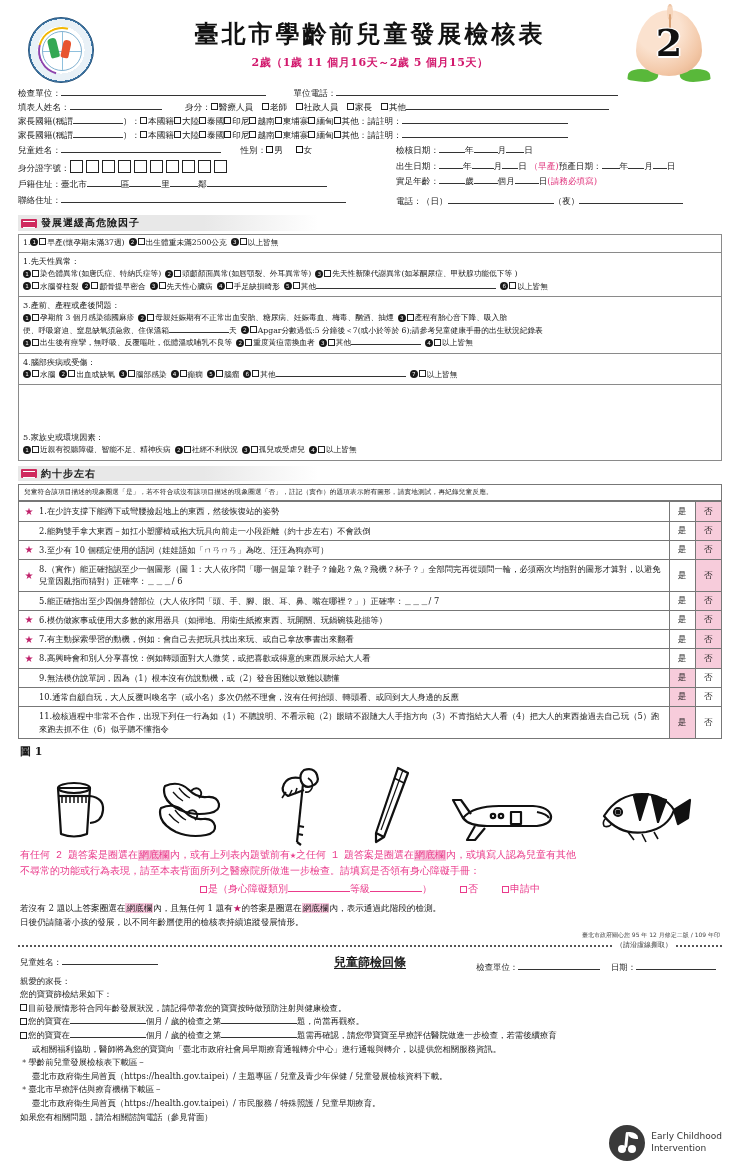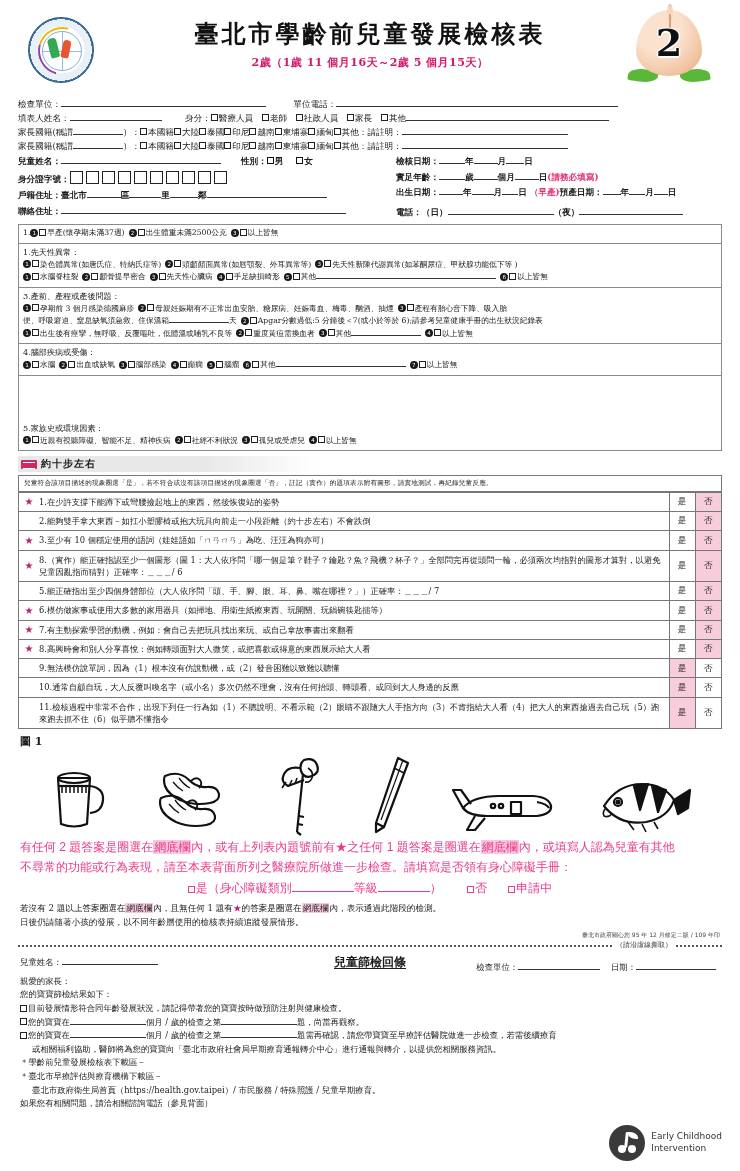--- a/index.html
+++ b/index.html
@@ -76,42 +76,42 @@
   .cb { display:inline-block; width:7px; height:7px; border:1px solid #222; margin-right:1px; vertical-align:-0.5px; }
   .cbb { display:inline-block; width:7px; height:7px; border:1.4px solid #111; margin-right:1px; vertical-align:-0.5px; }
   .idbox { display:inline-block; width:13px; height:13px; border:1px solid #222; margin-right:3px; vertical-align:-2px; }
   .num-circ {
     display:inline-block; width:8px; height:8px; line-height:8px; text-align:center;
     border-radius:50%; background:#1a1a1a; color:#fff; font-size:5.6px; vertical-align:0.5px; margin-right:1px;
     font-family:"DejaVu Sans","Liberation Sans",sans-serif;
   }
 
   
-  .headrows { padding: 1px 0 0 4px; font-size: 8.6px; line-height: 1.62; font-family:"DejaVu Serif","Liberation Serif",serif;margin-top:11px; }
+  .headrows { padding: 1px 0 0 4px; font-size: 8.6px; line-height: 1.62; font-family:"DejaVu Serif","Liberation Serif",serif; }
   .headrows .row { white-space:nowrap; }
 
   
   .banner {
     display:flex; align-items:center; gap:4px;
     background: linear-gradient(to right,#e8e8e8 0 62%, rgba(232,232,232,0) 100%);
     width: 300px; padding: 1px 3px; margin: 5px 0 3px 4px;
   }
   .banner .mark {
     display:inline-block; width:16px; height:9px; background:#cf2a5e; border-radius:1px;
     position:relative;
   }
   .banner .mark:after{ content:""; position:absolute; left:2px; top:2px; width:12px; height:5px; border-top:1px solid #fff; border-bottom:1px solid #fff;}
   .banner .btxt { font-weight:700; font-size:10px; letter-spacing:1px; font-family:"DejaVu Serif","Liberation Serif",serif; }
 
   
   .basic { padding-left:4px; font-family:"DejaVu Serif","Liberation Serif",serif; font-size:8.6px; }
   .basic .grid { display:flex; }
   .basic .left { width: 372px; }
   .basic .right { width: 330px; padding-left: 6px; }
-  .basic .ln { line-height: 1.85; white-space:nowrap;font-weight:bold; }
+  .basic .ln { line-height: 1.85; white-space:nowrap; }
   .pink { color:#e0337b; }
 
   
   .risk { margin: 3px 4px 0 4px; border:1px solid #8a8a8a; font-family:"DejaVu Serif","Liberation Serif",serif; }
   .risk .rrow { border-bottom:1px solid #8a8a8a; padding: 2px 4px 3px 4px; font-size: 7.7px; line-height:1.62; }
   .risk .rrow:last-child { border-bottom:none;margin-top:44px; }
   .risk .rt { font-size:8.1px; }
 
   
   .ms { margin: 3px 4px 0 4px; border:1px solid #777; font-family:"DejaVu Serif","Liberation Serif",serif; }
@@ -122,21 +122,21 @@
   .ms .c-txt { padding: 3px 4px 3px 0; font-size: 8.3px; line-height:1.48; }
   .ms .c-y, .ms .c-n { width: 26px; text-align:center; font-size:8.6px; border-left:1px solid #777; }
   .ms .hl { background:#f7ccdb; }
 
   
   .figcap { margin: 6px 0 0 6px; font-weight:700; font-size:11px; font-family:"DejaVu Serif","Liberation Serif",serif; }
   .figrow { display:flex; justify-content:space-around; align-items:flex-end; height: 86px; padding: 0 10px; }
   .figrow svg { display:block; }
 
   
-  .notice { color:#ea3b8b; font-size:12px; line-height:1.62; padding: 2px 6px 0 6px; font-family:Liberation Sans, sans-serif; }
+  .notice { color:#ea3b8b; font-size:10px; line-height:1.62; padding: 2px 6px 0 6px; font-family:Liberation Mono, monospace; }
   .notice .hlp { background:#f8c6dd; padding: 0 1px; }
   .notice .rcb { display:inline-block; width:7px; height:7px; border:1px solid #ea3b8b; margin-right:1px; vertical-align:-0.5px; }
   .notice .rfl { display:inline-block; border-bottom:1px solid #ea3b8b; height:0.95em; }
   .notice .opts { text-align:center; margin-top:2px; }
 
   .pass { font-size:8.6px; line-height:1.62; padding: 4px 6px 0 6px; font-family:"DejaVu Serif","Liberation Serif",serif; }
   .pass .hlp { background:#f8c6dd; padding:0 1px; }
   .pass .star { color:#c0206a; }
   .credit { text-align:right; font-size:6px; color:#444; padding-right:6px; margin-top:1px; }
 
@@ -227,33 +227,37 @@
         </div>
         <div class="ln">
           <span>聯絡住址：</span><span class="fl" style="width:285px"></span>
         </div>
       </div>
       <div class="right">
         <div class="ln">
           <span>檢核日期：</span><span class="fl" style="width:26px"></span><span>年</span><span class="fl" style="width:24px"></span><span>月</span><span class="fl" style="width:18px"></span><span>日</span>
         </div>
         <div class="ln">
-          <span>實足年齡：</span><span class="fl" style="width:26px"></span><span>歲</span><span class="fl" style="width:24px"></span><span>個月</span><span class="fl" style="width:24px"></span><span>日</span><span class="pink">(請務必填寫)</span>
-        </div>
-        <div class="ln">
           <span>出生日期：</span><span class="fl" style="width:24px"></span><span>年</span><span class="fl" style="width:22px"></span><span>月</span><span class="fl" style="width:16px"></span><span>日</span>
           <span class="pink">（早產)</span><span>預產日期：</span><span class="fl" style="width:18px"></span><span>年</span><span class="fl" style="width:16px"></span><span>月</span><span class="fl" style="width:14px"></span><span>日</span>
         </div>
+        <div class="ln">
+          <span>實足年齡：</span><span class="fl" style="width:26px"></span><span>歲</span><span class="fl" style="width:24px"></span><span>個月</span><span class="fl" style="width:24px"></span><span>日</span><span class="pink">(請務必填寫)</span>
+        </div>
         <div class="ln" style="padding-top:4px">
           <span>電話：</span><span>（日）</span><span class="fl" style="width:106px"></span><span>（夜）</span><span class="fl" style="width:104px"></span>
         </div>
       </div>
     </div>
   </div>
 
+  <div class="banner">
+    <span class="mark"></span>
+    <span class="btxt">發展遲緩高危險因子</span>
+  </div>
 
   <div class="risk" id="risk-table">
       <div class="rrow">
         <div><span>1.</span><span class="num-circ">1</span><span class="cb"></span><span>早產(懷孕期未滿37週)</span><span style="display: inline-block; width: 4px;"></span><span class="num-circ">2</span><span class="cb"></span><span>出生體重未滿2500公克</span><span style="display: inline-block; width: 4px;"></span><span class="num-circ">3</span><span class="cb"></span><span>以上皆無</span><span style="display: inline-block; width: 4px;"></span></div>
       </div>
       <div class="rrow">
         <div class="rt">1.先天性異常：</div>
         <div><span class="num-circ">1</span><span class="cb"></span><span>染色體異常(如唐氏症、特納氏症等)</span><span style="display: inline-block; width: 4px;"></span><span class="num-circ">2</span><span class="cb"></span><span>頭顱顏面異常(如唇顎裂、外耳異常等)</span><span style="display: inline-block; width: 4px;"></span><span class="num-circ">3</span><span class="cb"></span><span>先天性新陳代謝異常(如苯酮尿症、甲狀腺功能低下等 )</span><span style="display: inline-block; width: 4px;"></span></div>
         <div><span class="num-circ">1</span><span class="cb"></span><span>水腦脊柱裂</span><span style="display: inline-block; width: 4px;"></span><span class="num-circ">2</span><span class="cb"></span><span>顱骨提早密合</span><span style="display: inline-block; width: 4px;"></span><span class="num-circ">3</span><span class="cb"></span><span>先天性心臟病</span><span style="display: inline-block; width: 4px;"></span><span class="num-circ">4</span><span class="cb"></span><span>手足缺損畸形</span><span style="display: inline-block; width: 4px;"></span><span class="num-circ">5</span><span class="cb"></span><span>其他</span><span class="fl" style="width: 180px;"></span><span style="display: inline-block; width: 4px;"></span><span class="num-circ">6</span><span class="cb"></span><span>以上皆無</span><span style="display: inline-block; width: 4px;"></span></div>
       </div>
@@ -453,20 +457,21 @@
         <span style="display:inline-block;width:8px"></span><span>日期：</span><span class="fl" style="width:80px"></span>
       </div>
     </div>
     <div>親愛的家長：</div>
     <div>您的寶寶篩檢結果如下：</div>
     <div><span class="cb"></span><span>目前發展情形符合同年齡發展狀況，請記得帶著您的寶寶按時做預防注射與健康檢查。</span></div>
     <div><span class="cb"></span><span>您的寶寶在</span><span class="fl" style="width:76px"></span><span>個月 / 歲的檢查之第</span><span class="fl" style="width:76px"></span><span>題，尚當再觀察。</span></div>
     <div><span class="cb"></span><span>您的寶寶在</span><span class="fl" style="width:76px"></span><span>個月 / 歲的檢查之第</span><span class="fl" style="width:76px"></span><span>題需再確認，請您帶寶寶至早療評估醫院做進一步檢查，若需後續療育</span></div>
     <div style="padding-left:12px">或相關福利協助，醫師將為您的寶寶向「臺北市政府社會局早期療育通報轉介中心」進行通報與轉介，以提供您相關服務資訊。</div>
     <div>＊學齡前兒童發展檢核表下載區－</div>
+    <div style="padding-left:12px">臺北市政府衛生局首頁（https://health.gov.taipei）/ 主題專區 / 兒童及青少年保健 / 兒童發展檢核資料下載。</div>
     <div>＊臺北市早療評估與療育機構下載區－</div>
     <div style="padding-left:12px">臺北市政府衛生局首頁（https://health.gov.taipei）/ 市民服務 / 特殊照護 / 兒童早期療育。</div>
     <div>如果您有相關問題，請洽相關諮詢電話（參見背面）</div>
   </div>
 
   <div class="ecilogo">
     <div class="badge">
       <div class="stem"></div>
         <div class="leaf"></div>
         <div class="cl"></div>

